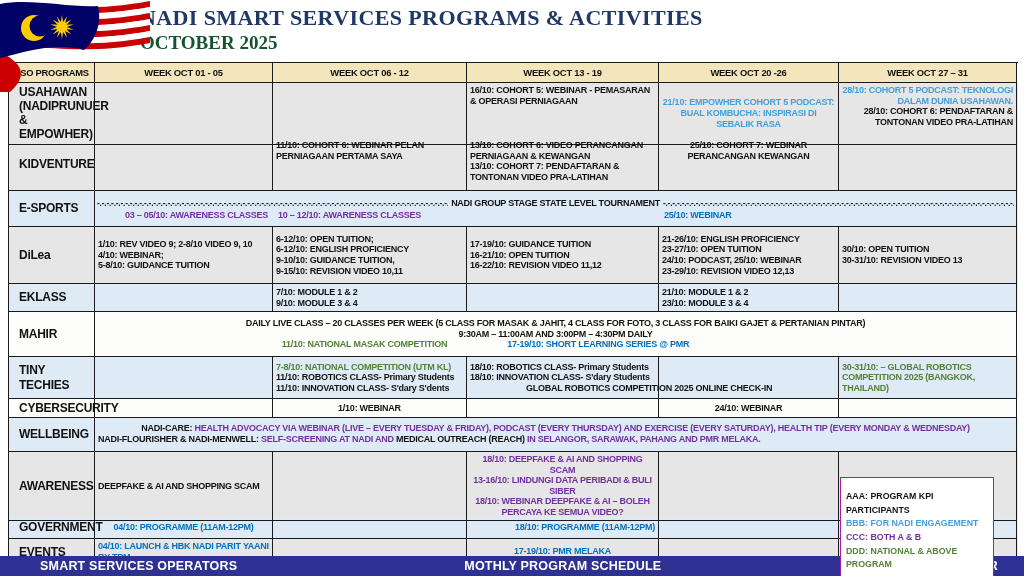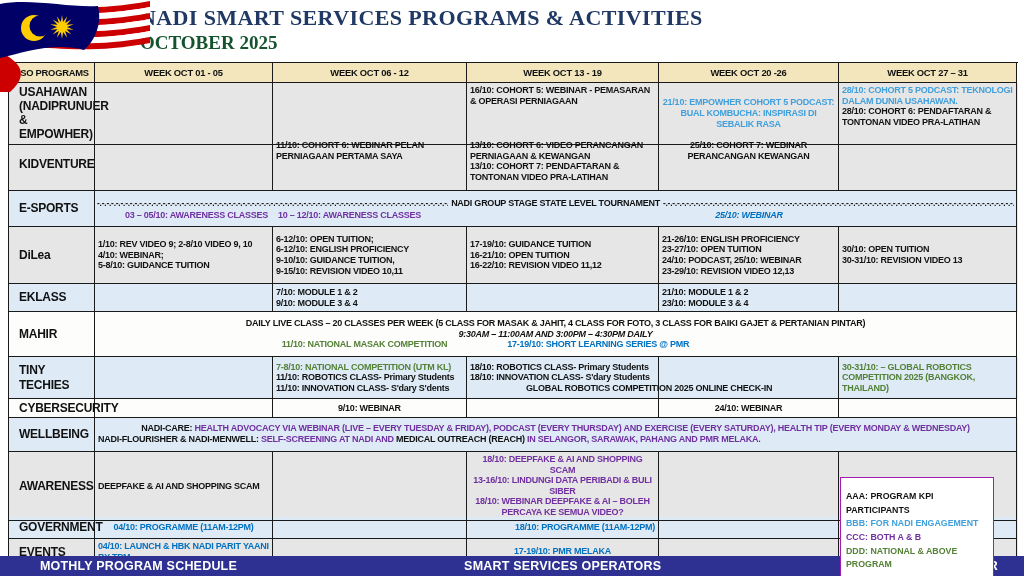--- a/index.html
+++ b/index.html
@@ -94,21 +94,21 @@
       <div class="t-row bg-gray" style="height: 55px;">
         <div class="cell label">USAHAWAN (NADIPRUNUER &amp; EMPOWHER)</div>
         <div class="cell"></div>
         <div class="cell"></div>
         <div class="cell">
           <div class="line"><span class="seg c-black">16/10: COHORT 5: WEBINAR - PEMASARAN &amp; OPERASI PERNIAGAAN</span></div>
         </div>
         <div class="cell vc" style="text-align: center;">
           <div class="line"><span class="seg c-skyblue">21/10: EMPOWHER COHORT 5 PODCAST: BUAL KOMBUCHA: INSPIRASI DI SEBALIK RASA</span></div>
         </div>
-        <div class="cell" style="text-align: left;">
+        <div class="cell" style="text-align: right;">
           <div class="line"><span class="seg c-skyblue">28/10: COHORT 5 PODCAST: TEKNOLOGI DALAM DUNIA USAHAWAN.</span></div>
           <div class="line"><span class="seg c-black">28/10: COHORT 6: PENDAFTARAN &amp; TONTONAN VIDEO PRA-LATIHAN</span></div>
         </div>
       </div>
       <div class="t-row bg-gray" style="height: 53px;">
         <div class="cell label">KIDVENTURE</div>
         <div class="cell"></div>
         <div class="cell">
           <div class="line"><span class="seg c-black">11/10: COHORT 6: WEBINAR PELAN PERNIAGAAN PERTAMA SAYA</span></div>
         </div>
@@ -126,21 +126,21 @@
         <div class="cell span-cell no-pad vc">
           <div class="esports-banner">
             <div class="dash left">-.-.-.-.-.-.-.-.-.-.-.-.-.-.-.-.-.-.-.-.-.-.-.-.-.-.-.-.-.-.-.-.-.-.-.-.-.-.-.-.-.-.-.-.-.-.-.-.-.-.-.-.-.-.-.-.-.-.-.-.-.-.-.-.-.-.-.-.-.-.-.-.-.-.-.-.-.-.-.-.-.-.-.-.-.-.-.-.-.-.-.-.-.-.-.-.-.-.-.-</div>
             <div class="bn c-black">NADI GROUP STAGE STATE LEVEL TOURNAMENT</div>
             <div class="dash">-.-.-.-.-.-.-.-.-.-.-.-.-.-.-.-.-.-.-.-.-.-.-.-.-.-.-.-.-.-.-.-.-.-.-.-.-.-.-.-.-.-.-.-.-.-.-.-.-.-.-.-.-.-.-.-.-.-.-.-.-.-.-.-.-.-.-.-.-.-.-.-.-.-.-.-.-.-.-.-.-.-.-.-.-.-.-.-.-.-.-.-.-.-.-.-.-.-.-.-</div>
           </div>
           <div class="es-items">
             <div class="es-item" style="text-align: right;"><span class="seg c-purple">03 – 05/10: AWARENESS CLASSES</span></div>
             <div class="es-item" style="text-align: left;"><span class="seg c-purple">10 – 12/10: AWARENESS CLASSES</span></div>
             <div class="es-item"></div>
-            <div class="es-item" style="text-align: center; font-style: italic;"><span class="seg c-blue">25/10: WEBINAR</span></div>
+            <div class="es-item" style=""><span class="seg c-blue">25/10: WEBINAR</span></div>
             <div class="es-item"></div>
           </div>
         </div>
       </div>
       <div class="t-row bg-gray" style="height: 57px;">
         <div class="cell label">DiLea</div>
         <div class="cell vc">
           <div class="line"><span class="seg c-black">1/10: REV VIDEO 9; 2-8/10 VIDEO 9, 10</span></div>
           <div class="line"><span class="seg c-black">4/10: WEBINAR;</span></div>
           <div class="line"><span class="seg c-black">5-8/10: GUIDANCE TUITION</span></div>
@@ -178,21 +178,21 @@
         <div class="cell vc">
           <div class="line"><span class="seg c-black">21/10: MODULE 1 &amp; 2</span></div>
           <div class="line"><span class="seg c-black">23/10: MODULE 3 &amp; 4</span></div>
         </div>
         <div class="cell"></div>
       </div>
       <div class="t-row bg-white" style="height: 45px;">
         <div class="cell label">MAHIR</div>
         <div class="cell span-cell vc">
           <div class="line" style="text-align: center;"><span class="seg c-black">DAILY LIVE CLASS – 20 CLASSES PER WEEK (5 CLASS FOR MASAK &amp; JAHIT, 4 CLASS FOR FOTO, 3 CLASS FOR BAIKI GAJET &amp; PERTANIAN PINTAR)</span></div>
-          <div class="line" style="text-align: center; font-style: italic;"><span class="seg c-black">9:30AM – 11:00AM AND 3:00PM – 4:30PM DAILY</span></div>
+          <div class="line" style="text-align: center;"><span class="seg c-black">9:30AM – 11:00AM AND 3:00PM – 4:30PM DAILY</span></div>
           <div class="line" style="text-align: center; padding-right: 140px;"><span class="seg c-green">11/10: NATIONAL MASAK COMPETITION</span><span class="seg c-blue" style="margin-left: 60px;">17-19/10: SHORT LEARNING SERIES @ PMR</span></div>
         </div>
       </div>
       <div class="t-row bg-blue" style="height: 42px;">
         <div class="cell label">TINY TECHIES</div>
         <div class="cell"></div>
         <div class="cell vc">
           <div class="line"><span class="seg c-green">7-8/10: NATIONAL COMPETITION (UTM KL)</span></div>
           <div class="line"><span class="seg c-black">11/10: ROBOTICS CLASS- Primary Students</span></div>
           <div class="line"><span class="seg c-black">11/10: INNOVATION CLASS- S'dary S'dents</span></div>
@@ -204,21 +204,21 @@
         </div>
         <div class="cell"></div>
         <div class="cell vc">
           <div class="line"><span class="seg c-green">30-31/10: – GLOBAL ROBOTICS COMPETITION 2025 (BANGKOK, THAILAND)</span></div>
         </div>
       </div>
       <div class="t-row bg-white" style="height: 18px;">
         <div class="cell label">CYBERSECURITY</div>
         <div class="cell"></div>
         <div class="cell vc" style="text-align: center;">
-          <div class="line"><span class="seg c-black">9/10: WEBINAR</span></div>
+          <div class="line"><span class="seg c-black">1/10: WEBINAR</span></div>
         </div>
         <div class="cell"></div>
         <div class="cell vc" style="text-align: center;">
           <div class="line"><span class="seg c-black">24/10: WEBINAR</span></div>
         </div>
         <div class="cell"></div>
       </div>
       <div class="t-row bg-blue" style="height: 35px;">
         <div class="cell label">WELLBEING</div>
         <div class="cell span-cell vc">
@@ -267,18 +267,18 @@
     </div>
 
   <div id="legend" class="legend">
       <div class="lg-line c-black">AAA: PROGRAM KPI PARTICIPANTS</div>
       <div class="lg-line c-skyblue">BBB:  FOR NADI ENGAGEMENT</div>
       <div class="lg-line c-purple">CCC:  BOTH  A &amp; B</div>
       <div class="lg-line c-green">DDD: NATIONAL &amp; ABOVE PROGRAM</div>
     </div>
 
   <div class="footer">
+    <span>SMART SERVICES OPERATORS</span>
     <span>MOTHLY PROGRAM SCHEDULE</span>
-    <span>SMART SERVICES OPERATORS</span>
     <span>REV SEPTEMBER</span>
   </div>
 
 </div>
 
 </body></html>

